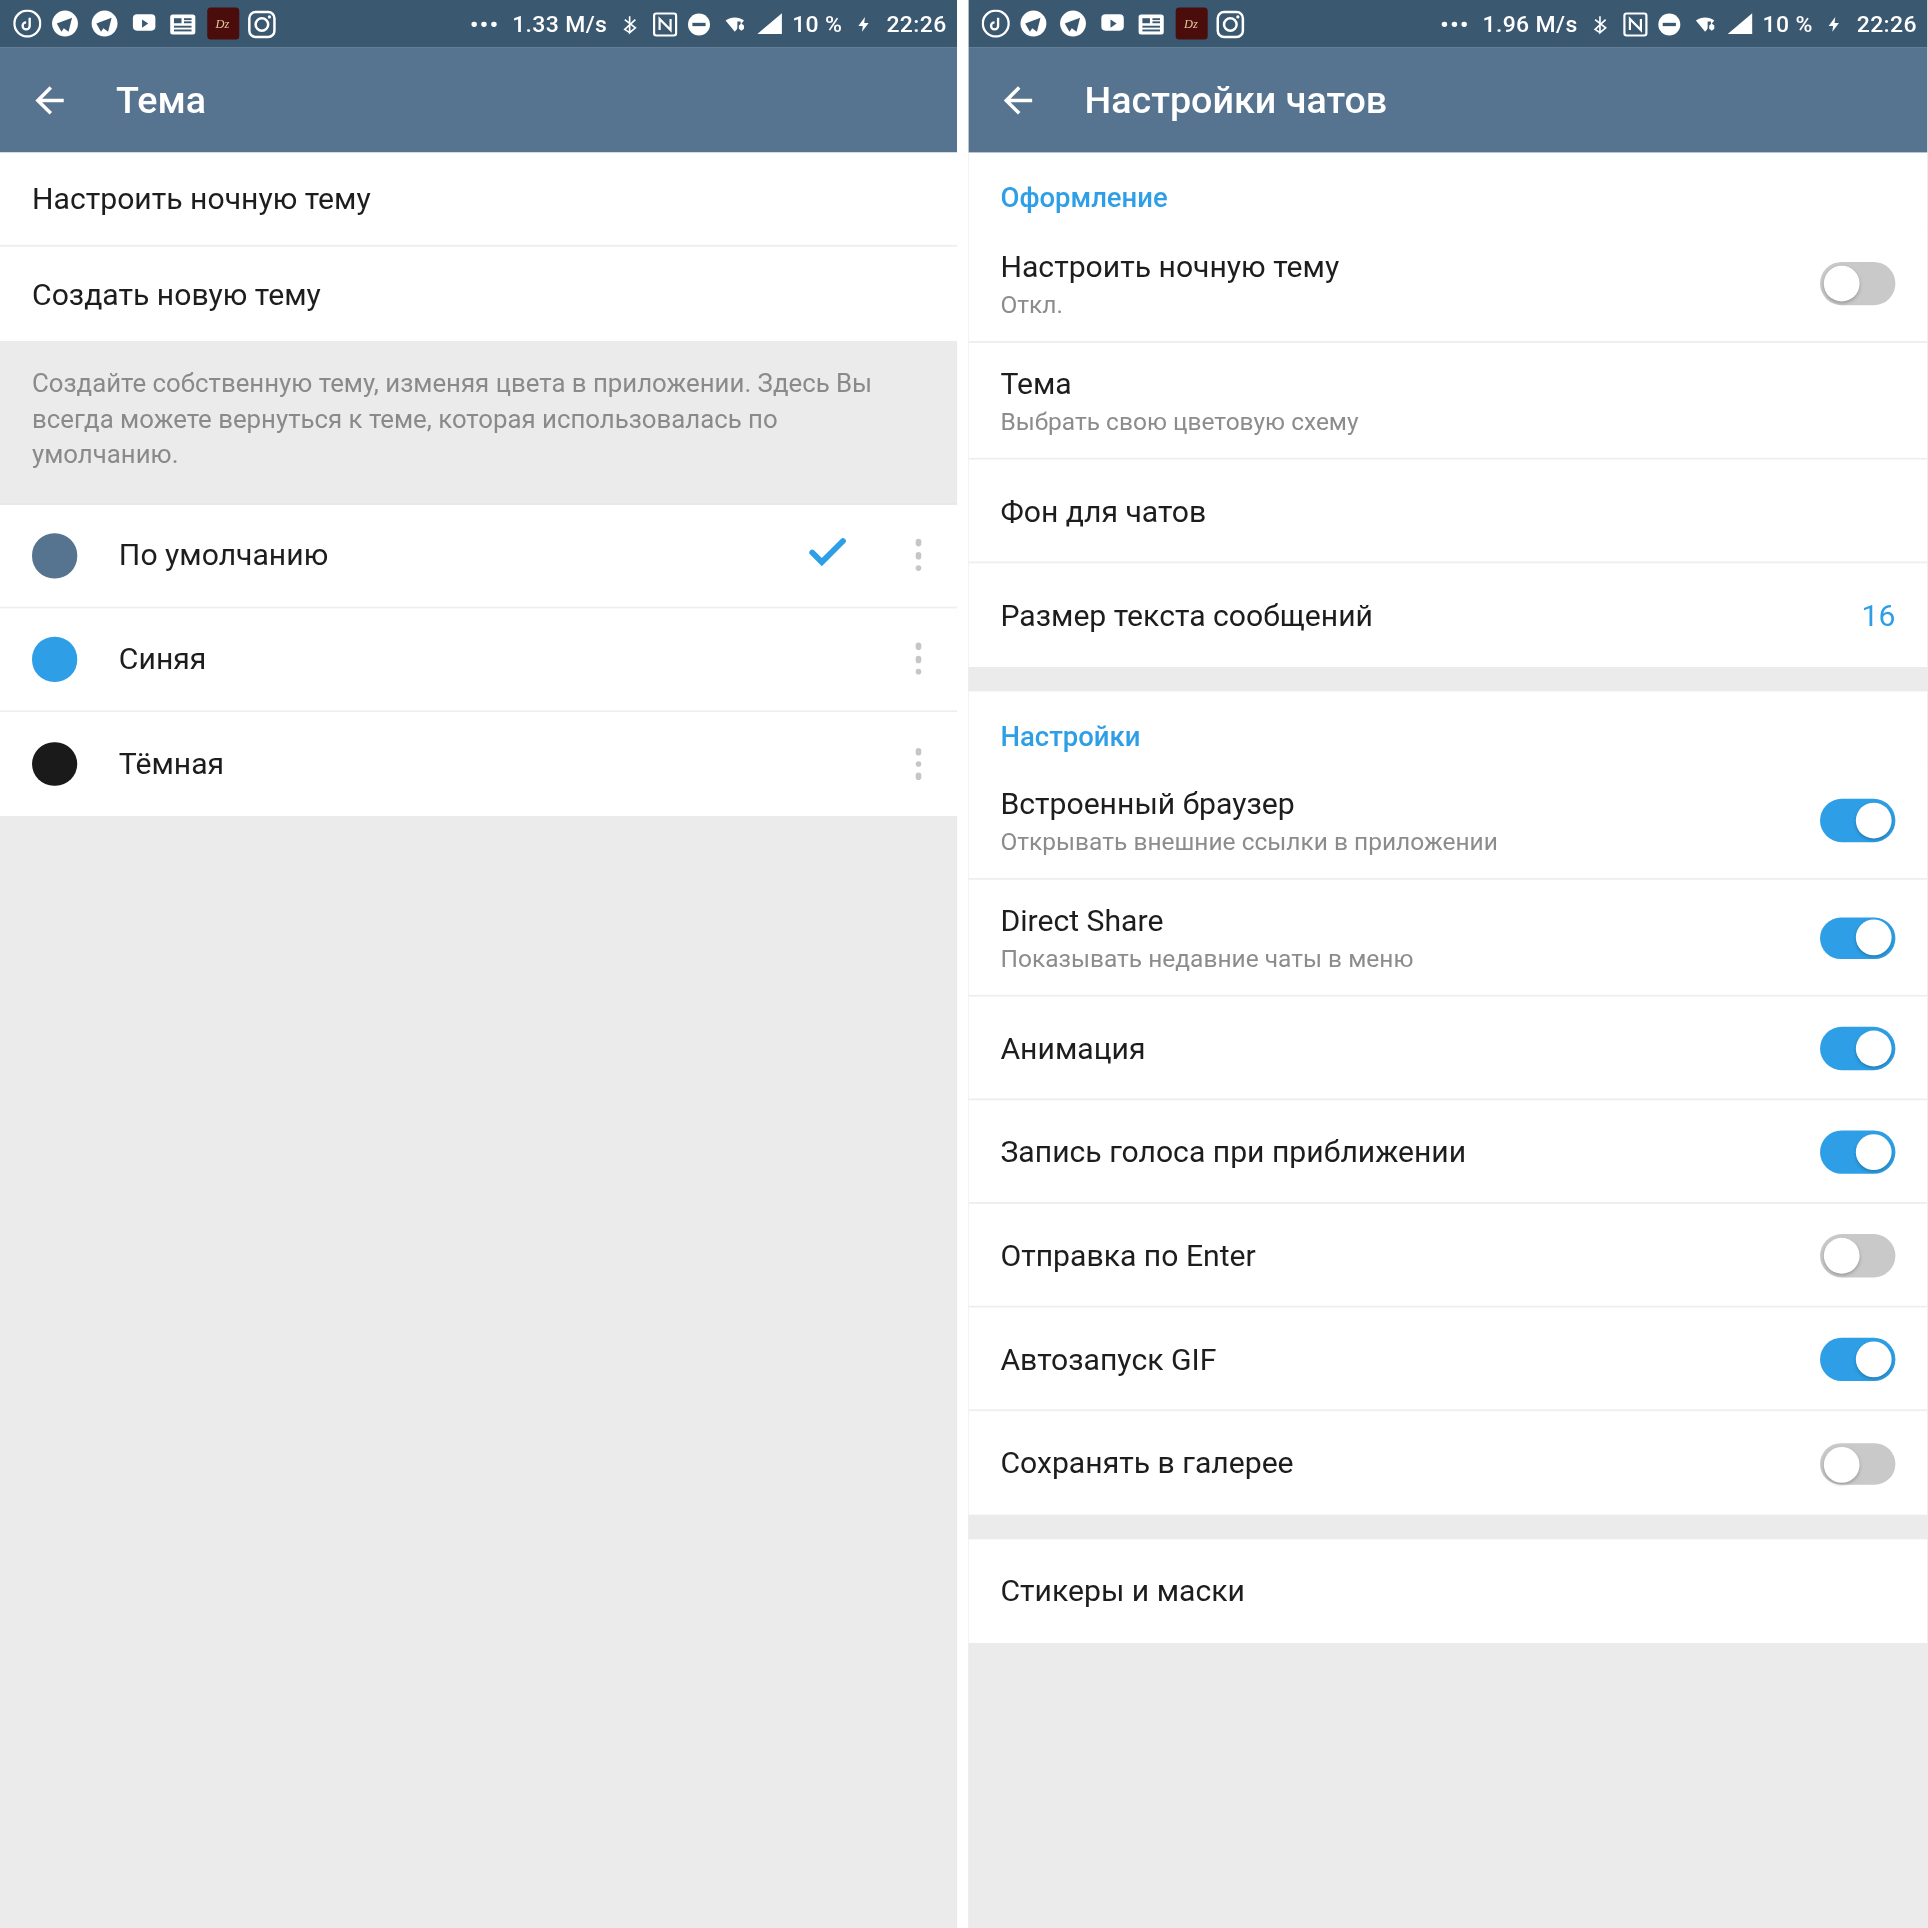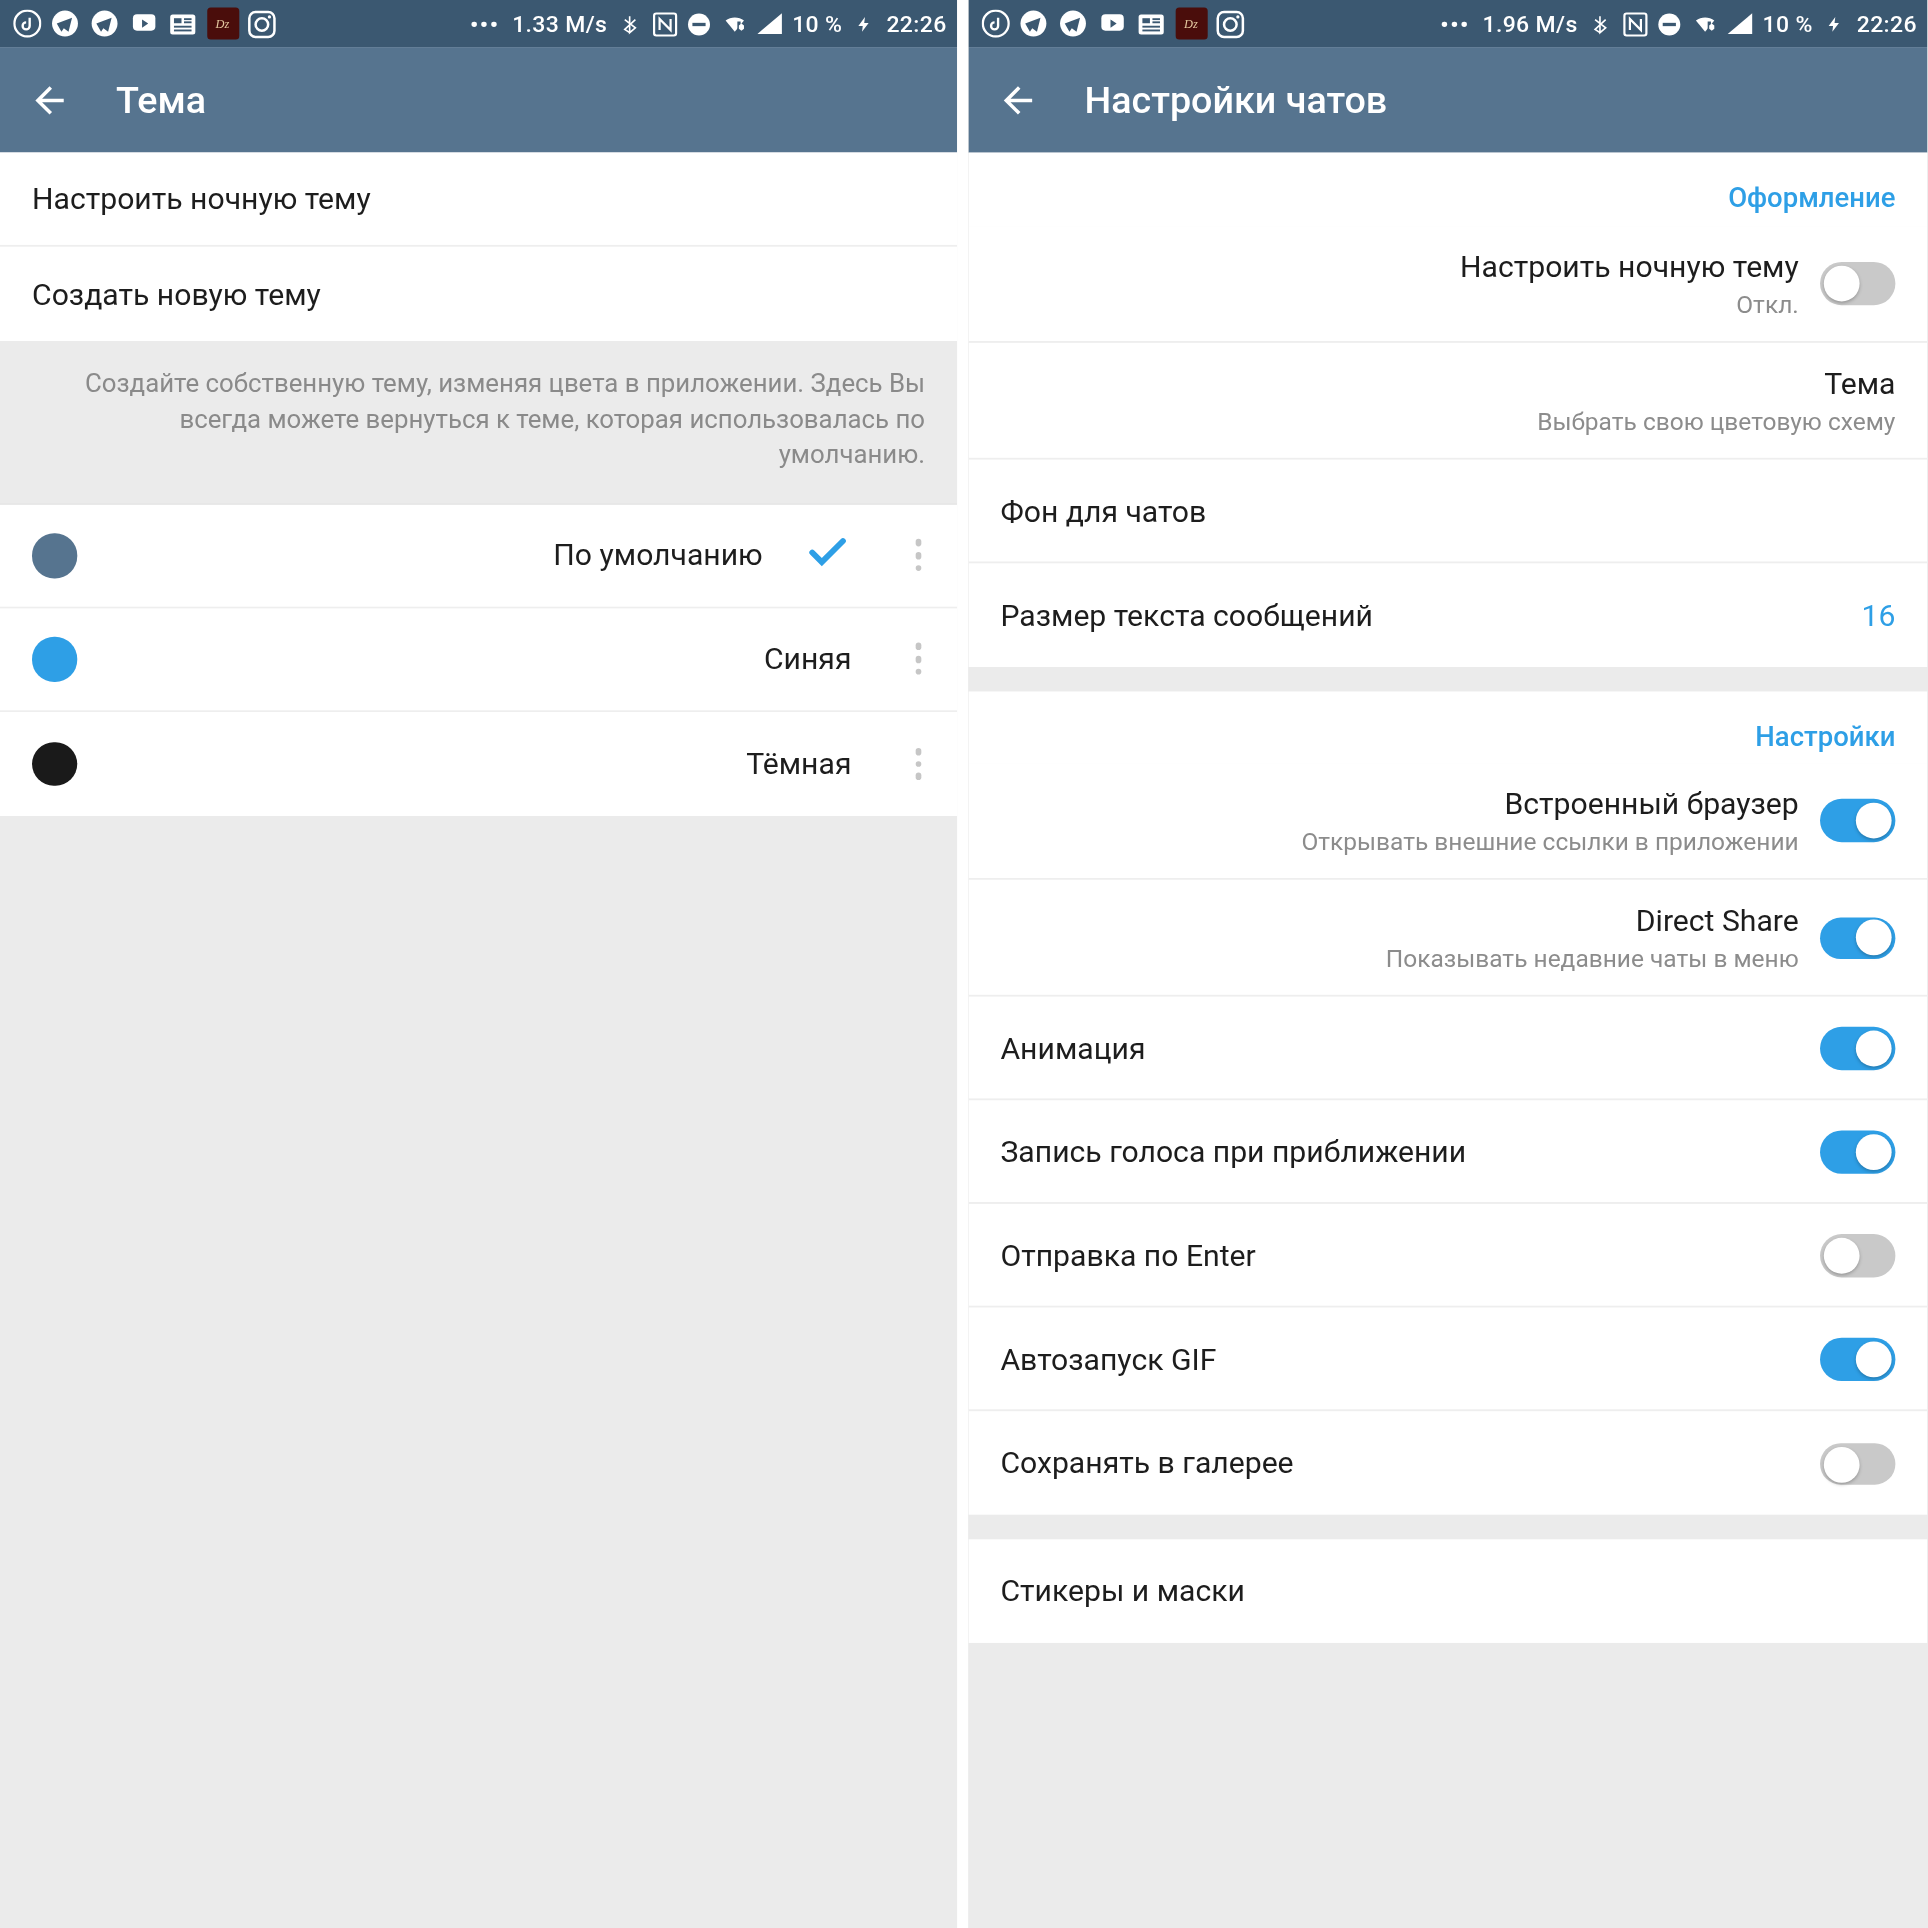--- a/index.html
+++ b/index.html
@@ -1,21 +1,20 @@
 <!DOCTYPE html>
 <html style="font-size:15px"><head>
 <meta charset="utf-8">
 <style>
   * { margin:0; padding:0; box-sizing:border-box; font-family: Roboto, "Helvetica Neue", Arial, sans-serif; -webkit-font-smoothing:antialiased; }
   html,body{ width:1928px; height:1928px; background:#fff;}
   .stage{
     position:relative;
     width:1928px; height:1928px;
     background:#f97316;
-    text-align:right;
   }
   
   .inner{
     position:absolute;
     top:0; left:0;
     width:1024px; height:1024px;
     transform:scale(1.8841);
     transform-origin:top left;
     background:#ebebeb;
   }

